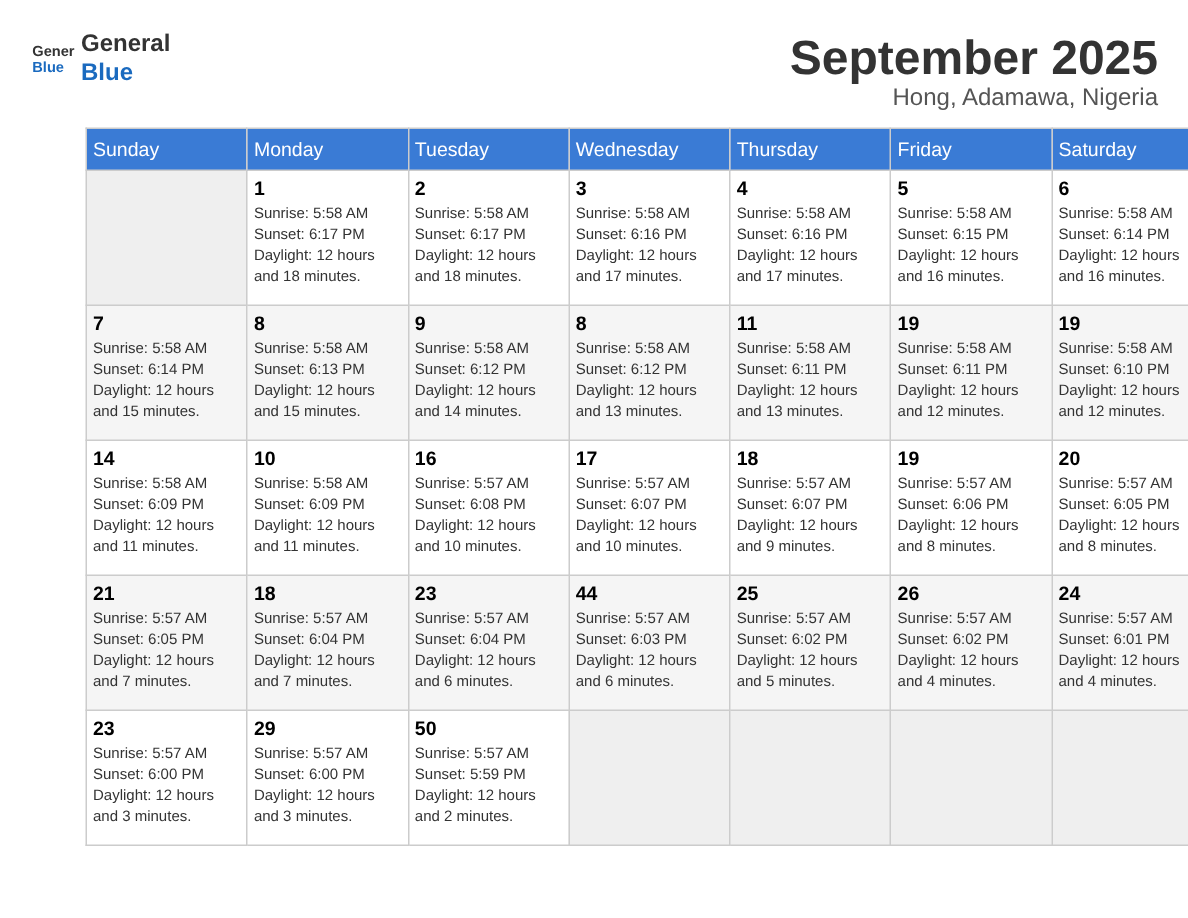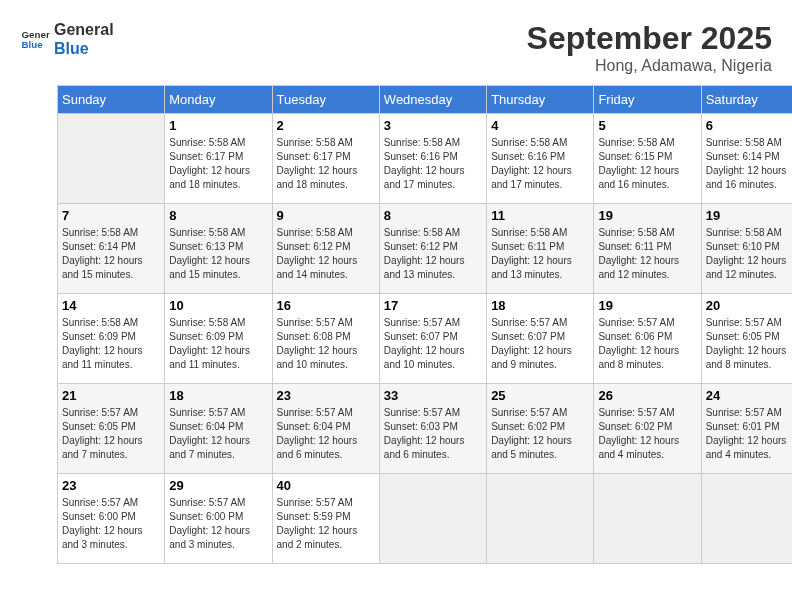--- a/index.html
+++ b/index.html
@@ -279,21 +279,21 @@
 and 7 minutes.</div>
         </td>
         <td>
           <div class="day-number">23</div>
           <div class="day-info" style="white-space: pre-line;">Sunrise: 5:57 AM
 Sunset: 6:04 PM
 Daylight: 12 hours
 and 6 minutes.</div>
         </td>
         <td>
-          <div class="day-number">33</div>
+          <div class="day-number">44</div>
           <div class="day-info" style="white-space: pre-line;">Sunrise: 5:57 AM
 Sunset: 6:03 PM
 Daylight: 12 hours
 and 6 minutes.</div>
         </td>
         <td>
           <div class="day-number">25</div>
           <div class="day-info" style="white-space: pre-line;">Sunrise: 5:57 AM
 Sunset: 6:02 PM
 Daylight: 12 hours
@@ -323,21 +323,21 @@
 and 3 minutes.</div>
         </td>
         <td>
           <div class="day-number">29</div>
           <div class="day-info" style="white-space: pre-line;">Sunrise: 5:57 AM
 Sunset: 6:00 PM
 Daylight: 12 hours
 and 3 minutes.</div>
         </td>
         <td>
-          <div class="day-number">40</div>
+          <div class="day-number">50</div>
           <div class="day-info" style="white-space: pre-line;">Sunrise: 5:57 AM
 Sunset: 5:59 PM
 Daylight: 12 hours
 and 2 minutes.</div>
         </td>
         <td class="empty-cell"></td>
         <td class="empty-cell"></td>
         <td class="empty-cell"></td>
         <td class="empty-cell"></td>
       </tr>

